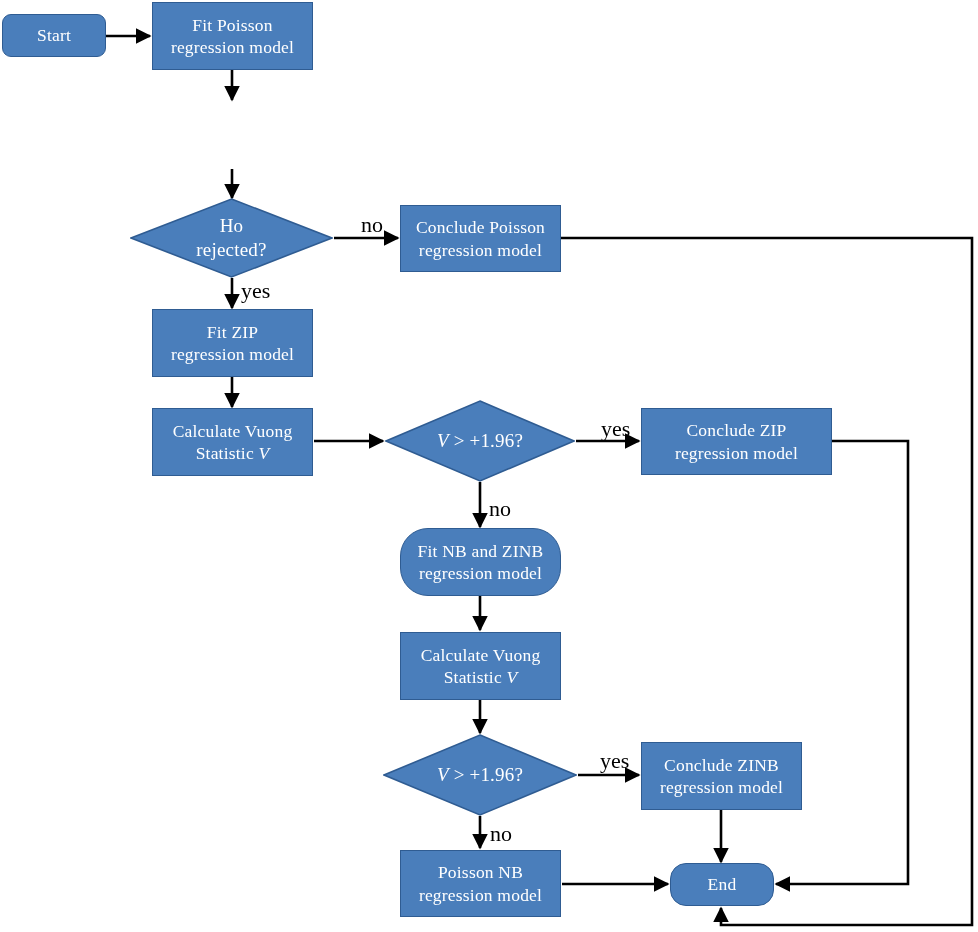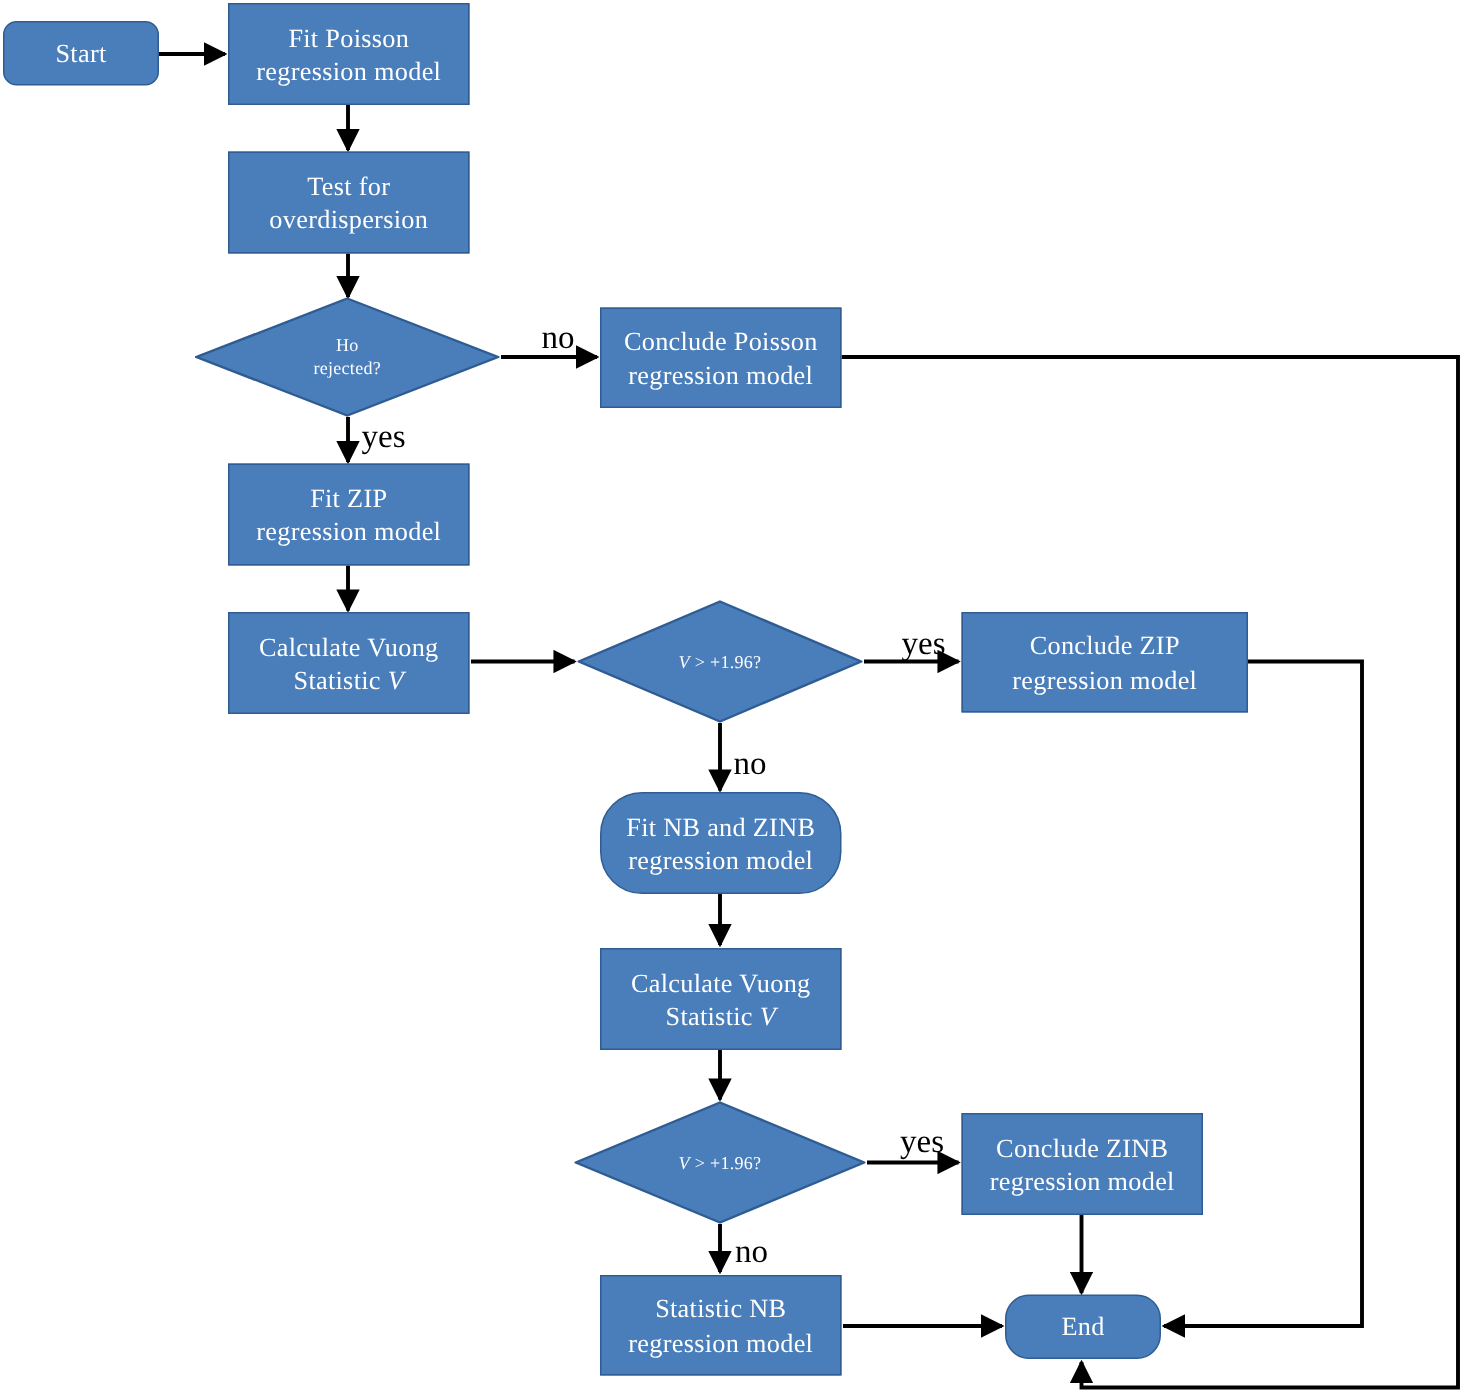--- a/index.html
+++ b/index.html
@@ -51,21 +51,21 @@
     position: absolute;
     z-index: 3;
     display: flex;
     align-items: center;
     justify-content: center;
   }
   .decision-label {
     position: relative;
     z-index: 2;
     color: #ffffff;
-    font-size: 12px;
+    font-size: 19px;
     line-height: 1.25;
     text-align: center;
     letter-spacing: 0.2px;
     pointer-events: none;
   }
   .edge-label {
     position: absolute;
     color: #000000;
     font-size: 22px;
     line-height: 1;
@@ -131,24 +131,20 @@
 
   <div class="node terminator" style="left:2px; top:14px; width:104px; height:43px;">
     <span class="node-text">Start</span>
   </div>
 
   <div class="node process" style="left:152px; top:2px; width:161px; height:68px;">
     <span class="node-text">Fit Poisson
 regression model</span>
   </div>
 
-  <div class="node process" style="left:152px; top:101px; width:161px; height:68px;">
-    <span class="node-text">Test for
-overdispersion</span>
-  </div>
 
   <div class="decision-wrap" style="left:130px; top:198px; width:203px; height:80px;">
     <svg width="203" height="80" viewBox="0 0 203 80" style="position:absolute;left:0;top:0;">
       <polygon points="101.5,1 202,40 101.5,79 1,40" fill="#4a7ebb" stroke="#2f5c92" stroke-width="1.6"></polygon>
     </svg>
     <span class="decision-label node-text">Ho
 rejected?</span>
   </div>
 
   <div class="node process" style="left:400px; top:205px; width:161px; height:67px;">
@@ -192,21 +188,21 @@
     </svg>
     <span class="decision-label"><i class="ital">V</i> &gt; +1.96?</span>
   </div>
 
   <div class="node process" style="left:641px; top:742px; width:161px; height:68px;">
     <span class="node-text">Conclude ZINB
 regression model</span>
   </div>
 
   <div class="node process" style="left:400px; top:850px; width:161px; height:67px;">
-    <span class="node-text">Statistic NB
+    <span class="node-text">Poisson NB
 regression model</span>
   </div>
 
   <div class="node terminator" style="left:670px; top:863px; width:104px; height:43px;border-radius:16px;">
     <span class="node-text">End</span>
   </div>
 
   <span class="edge-label" style="left:361px; top:214px;">no</span>
 
   <span class="edge-label" style="left:241px; top:280px;">yes</span>

